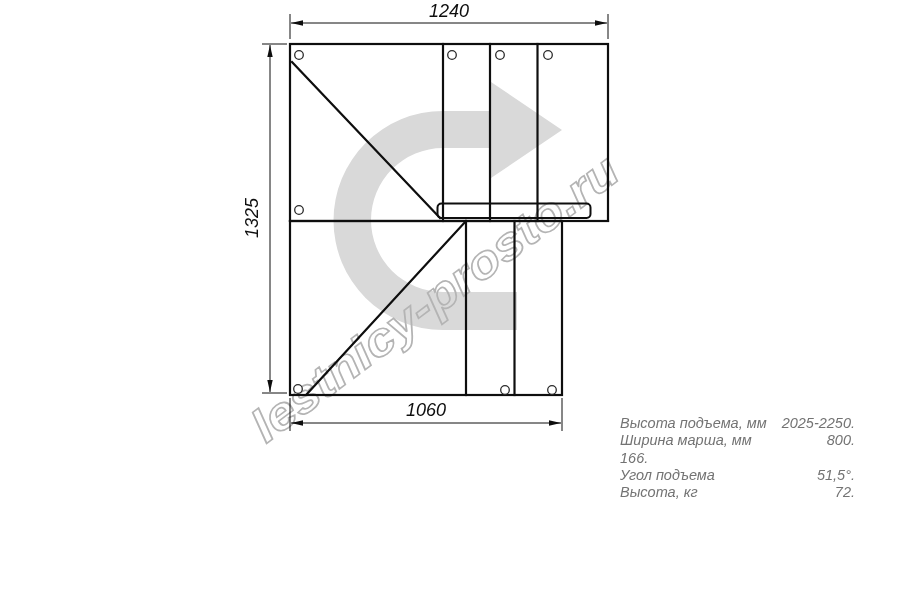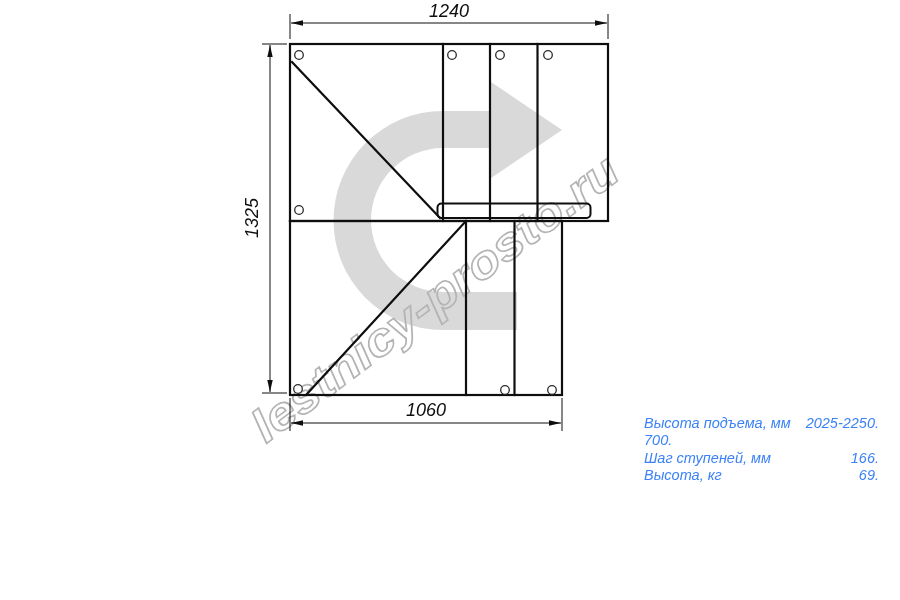--- a/index.html
+++ b/index.html
@@ -19,21 +19,21 @@
              fill:#0e0e0e;text-anchor:middle;}
 
   
   .dir-arrow{fill:#d9d9d9;stroke:none;}
 
   
   .wm{font-family:"Liberation Sans",sans-serif;font-weight:bold;font-style:italic;
       font-size:46px;fill:none;stroke:#b4b4b4;stroke-width:1.6;}
 
   
-  .spec{position:absolute;left:644px;top:415px;width:235px;color:#3b82f6;}
+  .spec{position:absolute;left:620px;top:415px;width:235px;color:#737373;}
   .spec-row{display:flex;justify-content:space-between;
             font-style:italic;font-size:14.5px;line-height:17.3px;white-space:nowrap;}
   .spec-row .val{text-align:center;}
 </style>
 </head>
 <body>
 
 <div class="canvas">
 
   <svg width="900" height="600" viewBox="0 0 900 600">
@@ -99,25 +99,29 @@
       </g>
     </g>
   </svg>
 
   <div class="spec">
     <div class="spec-row">
       <span class="lbl">Высота подъема, мм</span>
       <span class="val">2025-2250.</span>
     </div>
     <div class="spec-row">
-      <span class="val">700.</span>
+      <span class="lbl">Ширина марша, мм</span>
+      <span class="val">800.</span>
     </div>
     <div class="spec-row">
-      <span class="lbl">Шаг ступеней, мм</span>
       <span class="val">166.</span>
     </div>
     <div class="spec-row">
+      <span class="lbl">Угол подъема</span>
+      <span class="val">51,5°.</span>
+    </div>
+    <div class="spec-row">
       <span class="lbl">Высота, кг</span>
-      <span class="val">69.</span>
+      <span class="val">72.</span>
     </div>
   </div>
 
 </div>
 
 </body></html>

